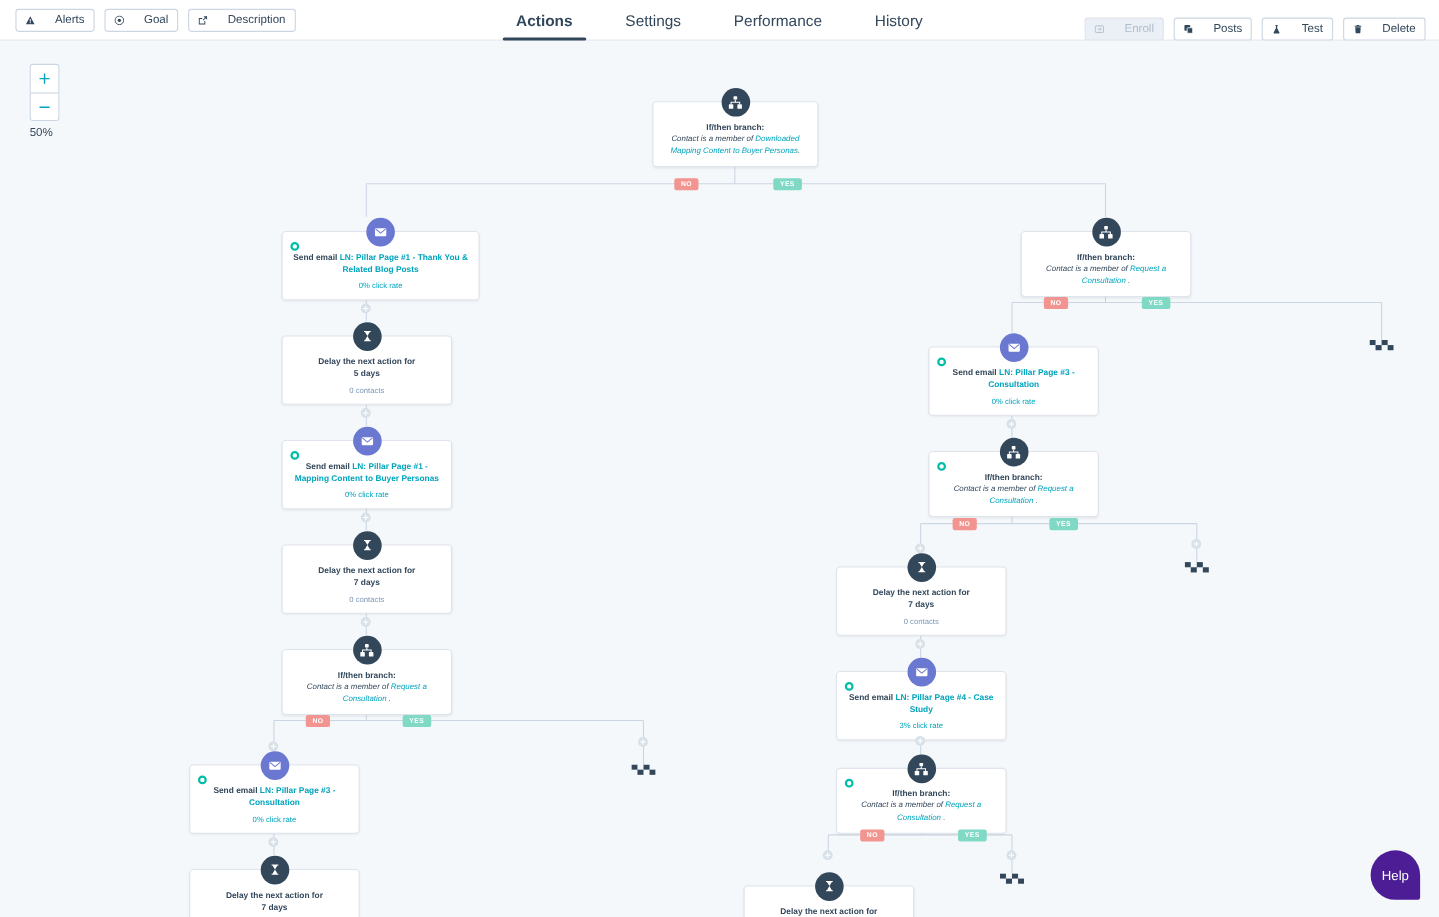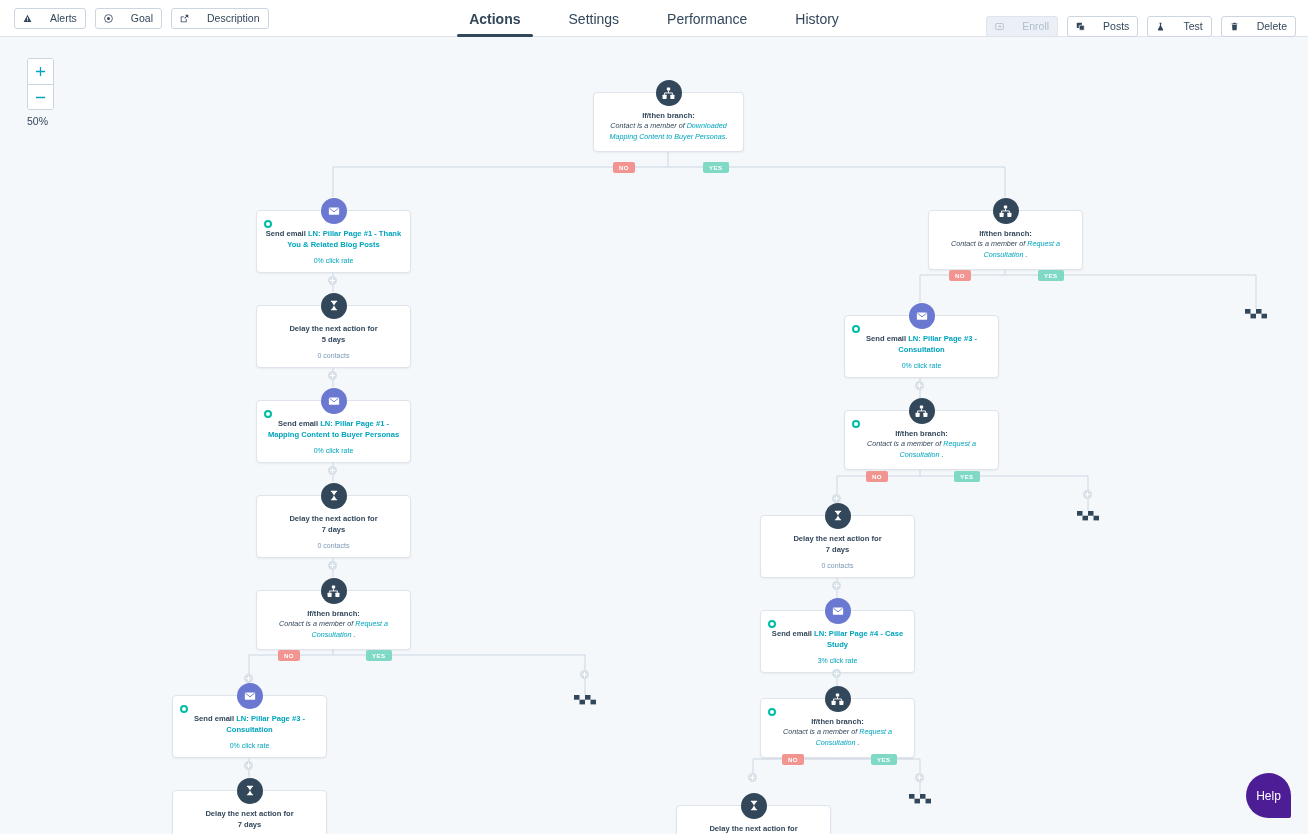--- a/index.html
+++ b/index.html
@@ -348,21 +348,21 @@
     </div>
     <div class="node-body">
       <div class="ttl">If/then branch:</div>
       <div class="sub"><span>Contact is a member of </span><span class="lnk">Downloaded Mapping Content to Buyer Personas</span><span>.</span></div>
     </div>
   </div>
 
   <div class="blabel no" style="left:613px; top:125px;">NO</div>
   <div class="blabel yes" style="left:703px; top:125px;">YES</div>
 
-  <div class="node" style="left:256px; top:173px; width:155px;">
+  <div class="node" style="left:256px; top:173px; width:180px;">
     <div class="dot-mark"></div>
     <div class="node-icon ic-email">
       <svg width="12" height="12" viewBox="0 0 14 14">
           <rect x="1" y="3" width="12" height="8.4" rx="1" fill="#fff"></rect>
           <path d="M1.6 3.6 7 8l5.4-4.4" stroke="#6a78d1" stroke-width="1.1" fill="none"></path>
         </svg>
     </div>
     <div class="node-body">
       <div class="ttl"><span>Send email </span><span class="lnk">LN: Pillar Page #1 - Thank You &amp; Related Blog Posts</span></div>
       <div class="meta">0% click rate</div>

